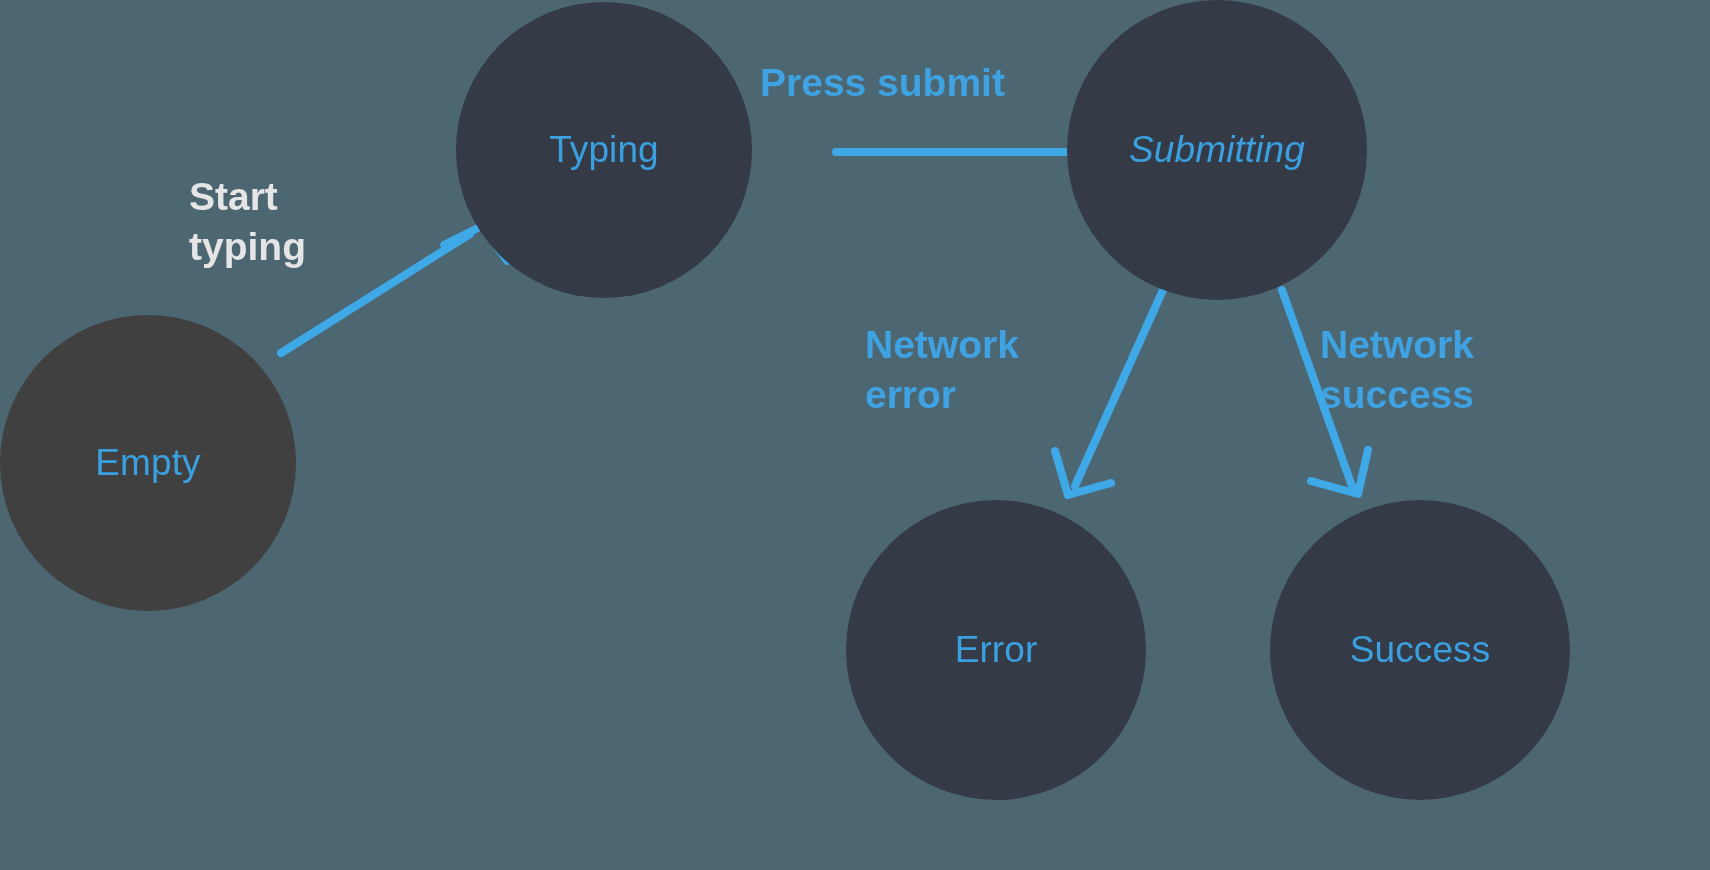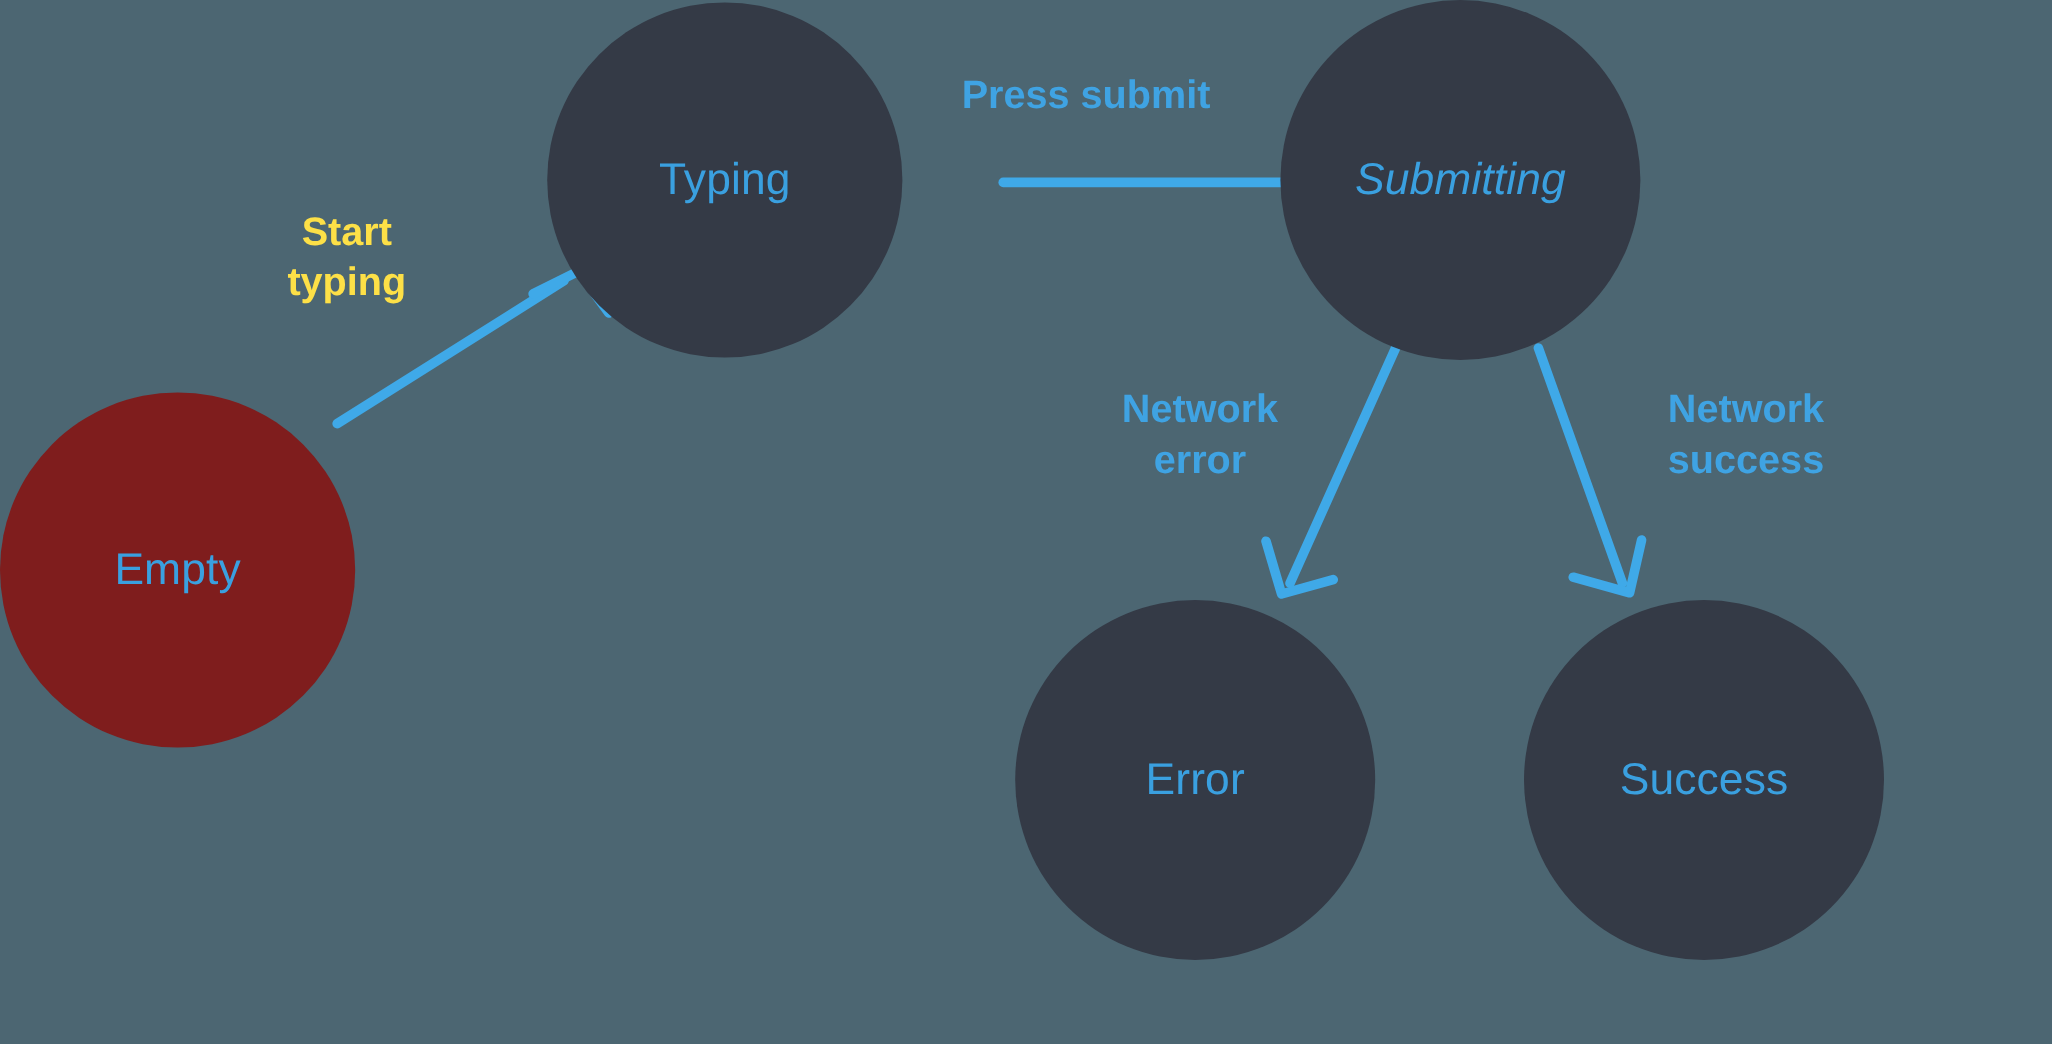--- a/index.html
+++ b/index.html
@@ -42,24 +42,24 @@
     font-size: 37px;
     font-weight: 400;
     letter-spacing: 0.1px;
     text-align: center;
     line-height: 1.1;
     white-space: nowrap;
   }
   .edge-label {
     position: absolute;
     color: #3fa3e3;
-    font-size: 33px;
+    font-size: 39px;
     font-weight: 700;
     line-height: 1.28;
-    text-align: center;
+    text-align: left;
     white-space: pre-line;
   }
 </style>
 </head>
 <body>
 
 <div id="diagram-root" style="background: rgb(76, 102, 114);">
 
   <svg id="diagram-svg" viewBox="0 0 1710 870" aria-hidden="true">
 
@@ -78,41 +78,41 @@
       <polyline points="1055,451 1068,495 1111,483" fill="none" stroke="#3fa9e8" stroke-width="8" stroke-linecap="round" stroke-linejoin="round"></polyline>
     </g>
 
     <g>
       <line x1="1282" y1="290" x2="1352" y2="486" stroke="#3fa9e8" stroke-width="8" stroke-linecap="round"></line>
       <polyline points="1311,481 1358,494 1368,450" fill="none" stroke="#3fa9e8" stroke-width="8" stroke-linecap="round" stroke-linejoin="round"></polyline>
     </g>
 
   </svg>
 
-  <div class="state-node" id="node-empty" style="width: 296px; height: 296px; left: 0px; top: 327px; background: #7f1d1d;">
+  <div class="state-node" id="node-empty" style="width: 296px; height: 296px; left: 0px; top: 315px; background: #404040;">
     <span class="state-label" style="color: rgb(58, 160, 224);">Empty</span>
   </div>
 
   <div class="state-node" id="node-typing" style="width: 296px; height: 296px; left: 456px; top: 2px; background: rgb(52, 58, 70);">
     <span class="state-label" style="color: rgb(58, 160, 224);">Typing</span>
   </div>
 
   <div class="state-node" id="node-submitting" style="width: 300px; height: 300px; left: 1067px; top: 0px; background: rgb(52, 58, 70); font-style: italic;">
     <span class="state-label" style="color: rgb(58, 160, 224);">Submitting</span>
   </div>
 
   <div class="state-node" id="node-error" style="width: 300px; height: 300px; left: 846px; top: 500px; background: rgb(52, 58, 70);">
     <span class="state-label" style="color: rgb(58, 160, 224);">Error</span>
   </div>
 
   <div class="state-node" id="node-success" style="width: 300px; height: 300px; left: 1270px; top: 500px; background: rgb(52, 58, 70);">
     <span class="state-label" style="color: rgb(58, 160, 224);">Success</span>
   </div>
 
-  <div class="edge-label" id="label-empty-to-typing" style="left: 164px; top: 172px; width: 250px; color: #fde047;">Start
+  <div class="edge-label" id="label-empty-to-typing" style="left: 189px; top: 172px; width: 250px; color: #e5e5e5;">Start
 typing</div>
   <div class="edge-label" id="label-typing-to-submitting" style="left: 760px; top: 58px; width: 290px; color: rgb(63, 163, 227);">Press submit</div>
   <div class="edge-label" id="label-submitting-to-error" style="left: 865px; top: 320px; width: 270px; color: rgb(63, 163, 227);">Network
 error</div>
   <div class="edge-label" id="label-submitting-to-success" style="left: 1320px; top: 320px; width: 270px; color: rgb(63, 163, 227);">Network
 success</div>
 
 </div>
 
 </body></html>

